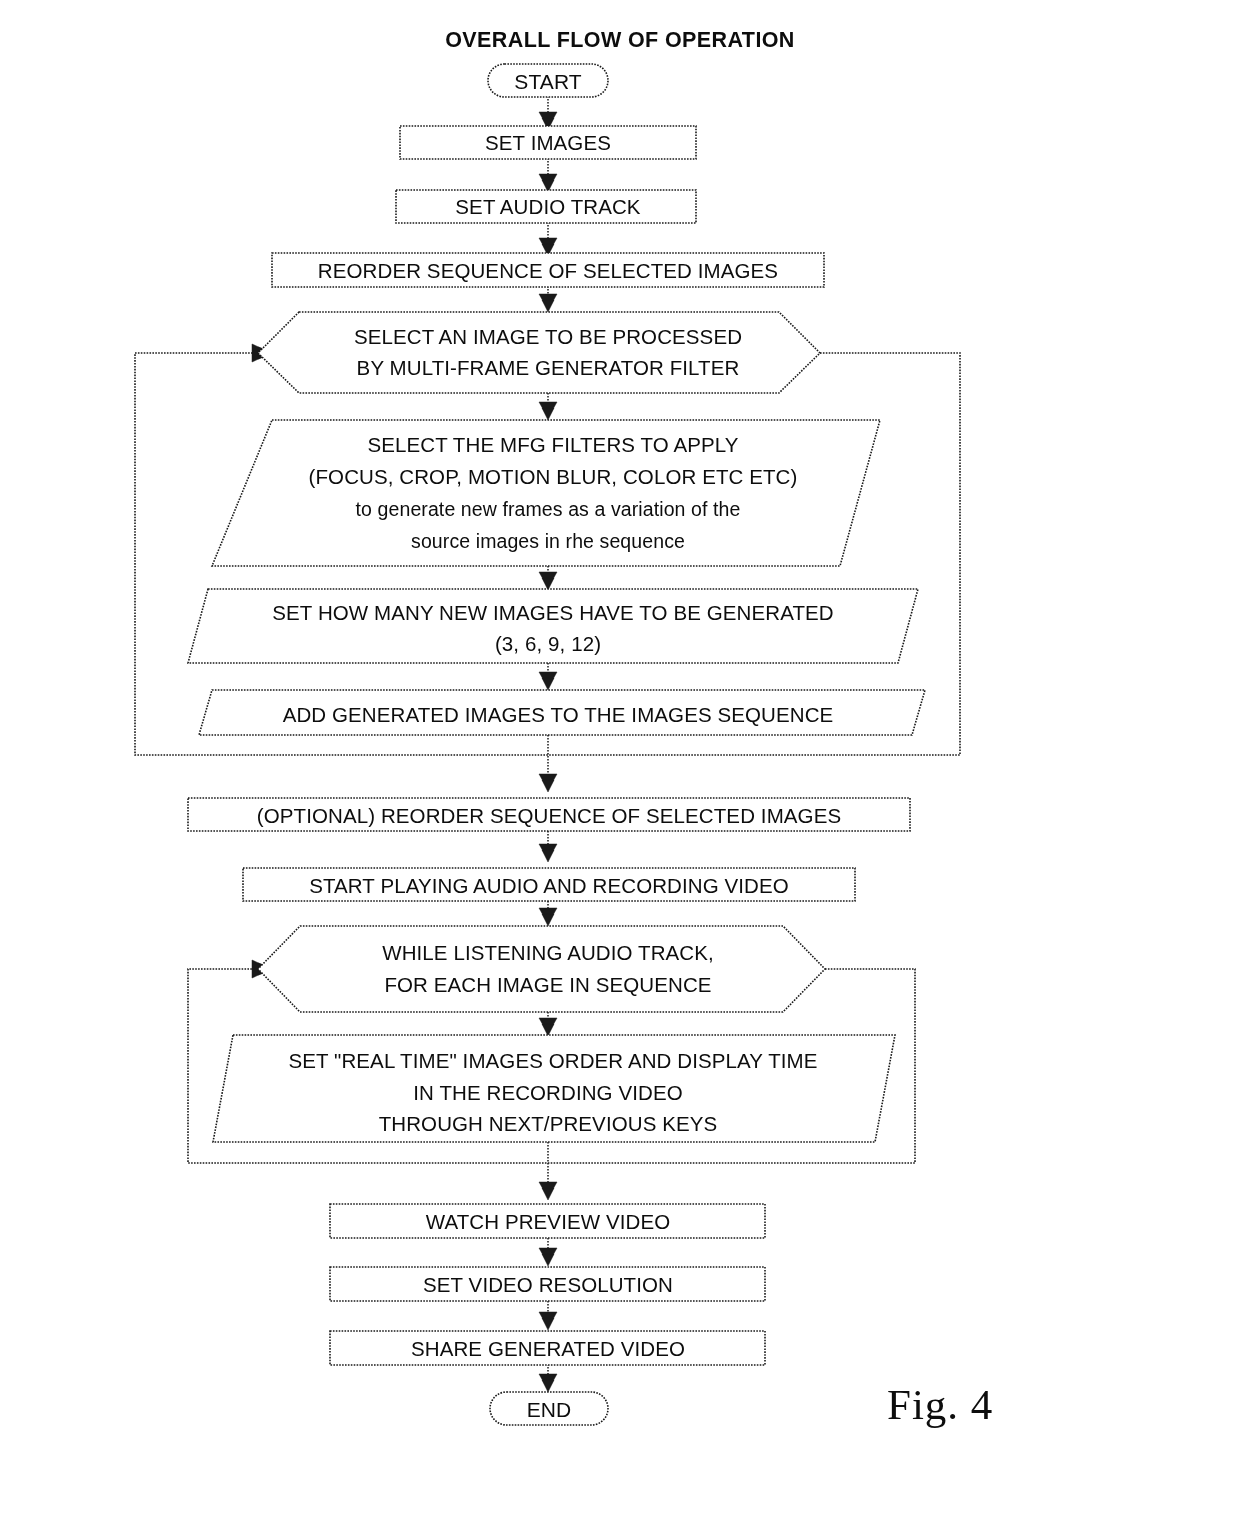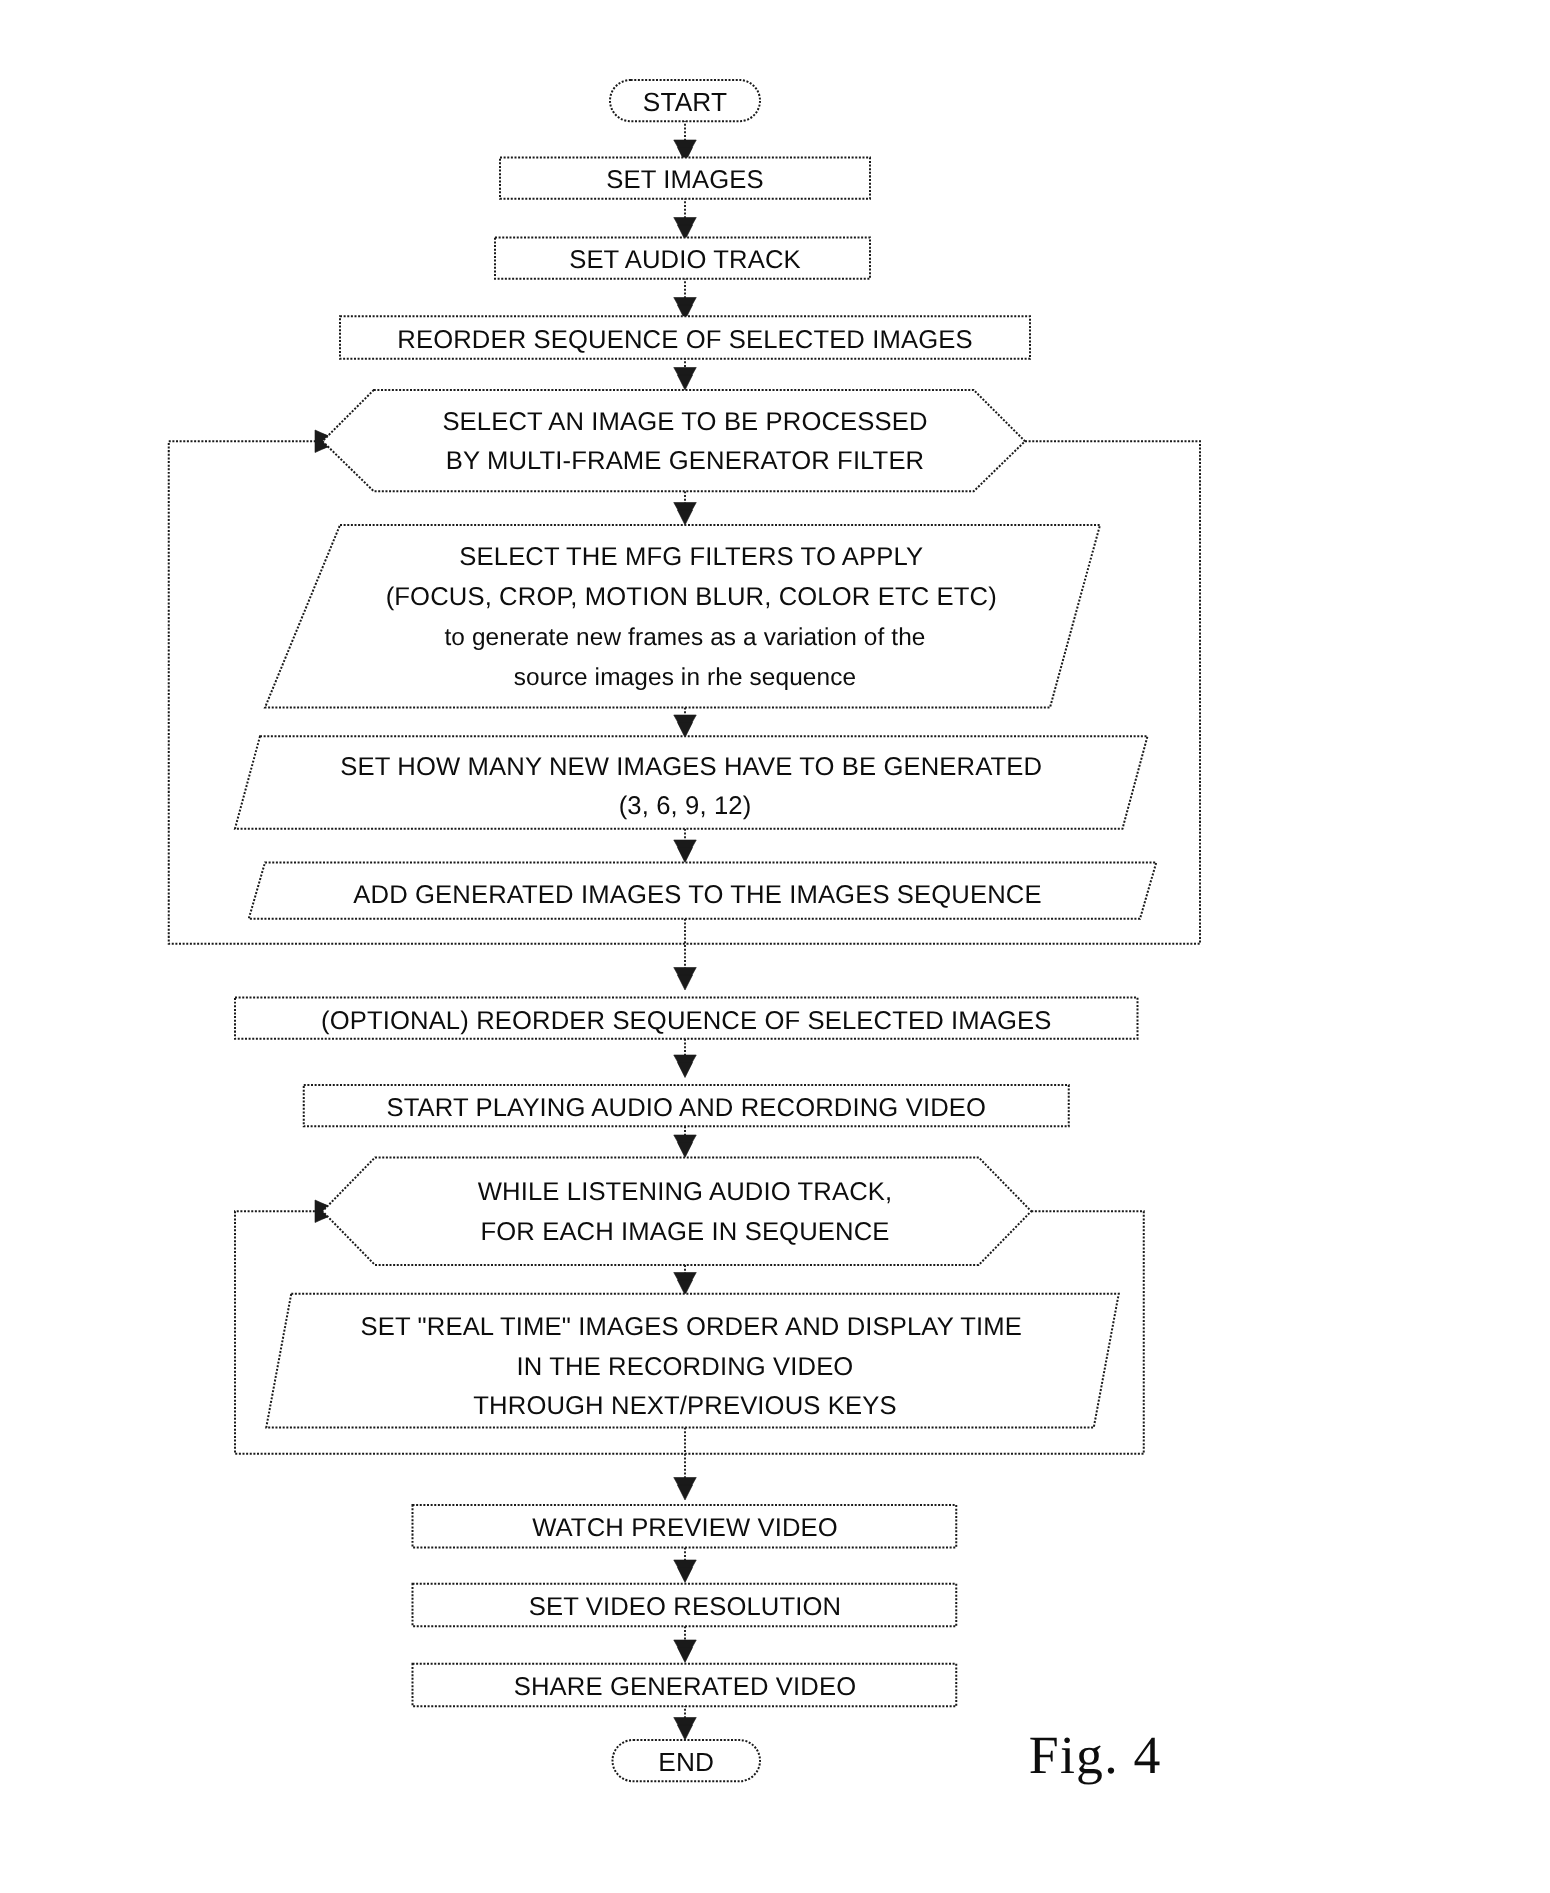--- a/index.html
+++ b/index.html
@@ -67,33 +67,34 @@
     width: 1240px;
     text-align: center;
     font-family: "Liberation Sans", sans-serif;
     font-size: 21.5px;
     font-weight: bold;
     letter-spacing: 0.4px;
     color: #0d0d0d;
   }
   .fig-label {
     position: absolute;
-    left: 823px;
+    left: 887px;
     top: 1380px;
     font-family: "Liberation Serif", serif;
     font-size: 43px;
     color: #0d0d0d;
     letter-spacing: 1px;
   }
 </style>
 </head>
 <body>
 
 <div id="page">
 
+  <div class="page-title">OVERALL FLOW OF OPERATION</div>
 
   <svg id="flow" viewBox="0 0 1240 1514">
 
     <g>
 
       <g>
         <path class="conn" d="M548,96 L548,118"></path>
         <path class="arrowfill" d="M539,112 L557,112 L548,128 Z"></path>
         <path class="arrowfill" d="M542,118 L554,118 L548,130 Z"></path>
       </g>

